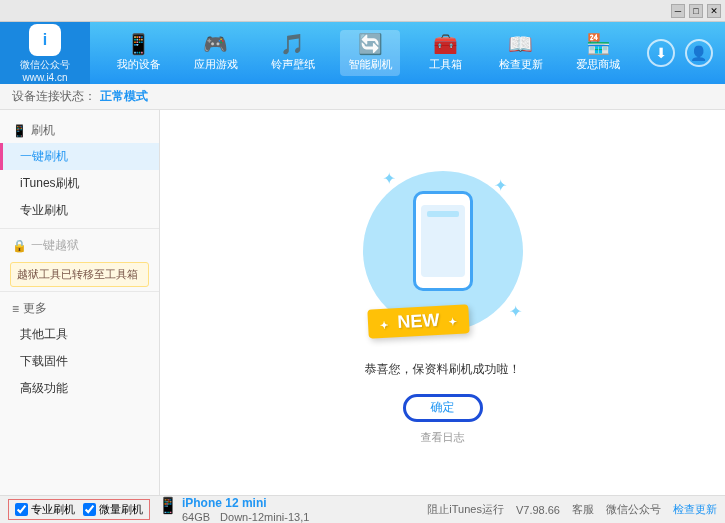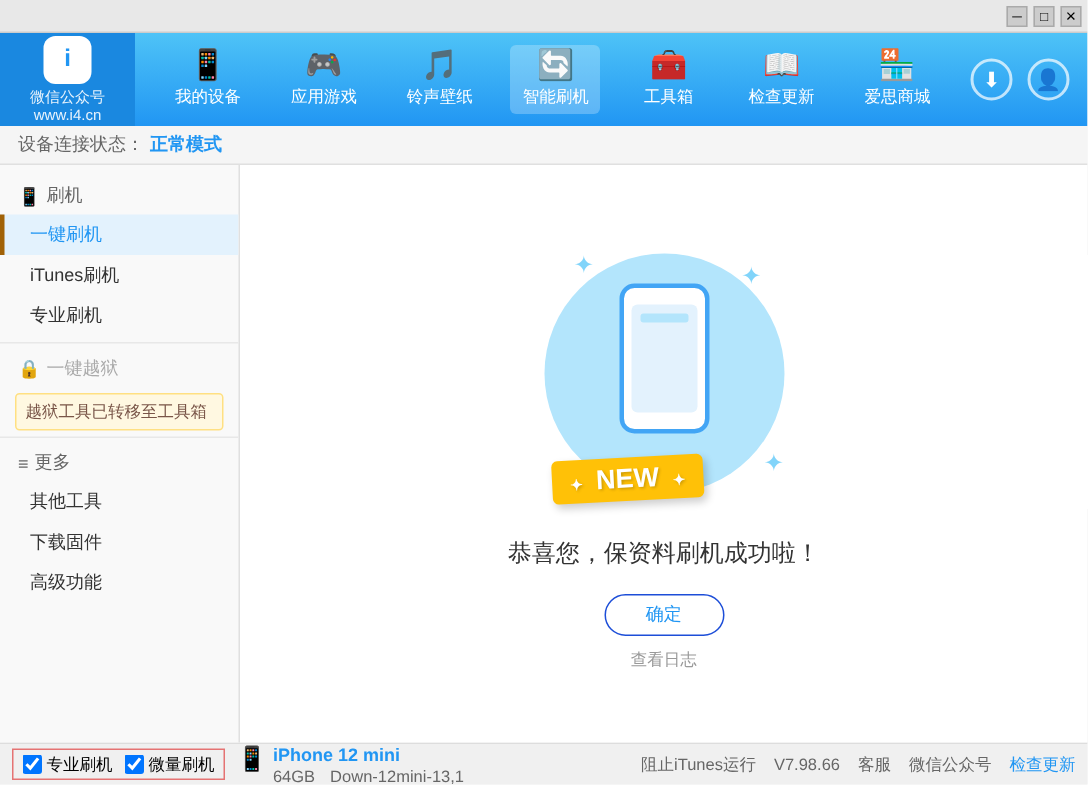--- a/index.html
+++ b/index.html
@@ -134,21 +134,21 @@
     }
     .sidebar-item {
       padding: 5px 20px;
       cursor: pointer;
       color: #333;
       font-size: 12px;
     }
     .sidebar-item.active {
       background: #e3f2fd;
       color: #2196f3;
-      border-left: 3px solid #a16207;
+      border-left: 3px solid #ec4899;
       padding-left: 17px;
     }
     .sidebar-divider { height: 1px; background: #e8e8e8; margin: 4px 0; }
     .sidebar-warning {
       margin: 4px 10px;
       background: #fff8e1;
       border: 1px solid #ffe082;
       border-radius: 3px;
       padding: 4px 6px;
       font-size: 11px;
@@ -236,28 +236,28 @@
       font-size: 10px;
       margin-right: 4px;
     }
     .new-badge::after {
       content: '✦';
       font-size: 10px;
       margin-left: 4px;
     }
 
     .success-text {
-      font-size: 16px;
+      font-size: 12px;
       color: #333;
       margin-bottom: 16px;
     }
     .confirm-btn {
       width: 80px;
       height: 28px;
-      border: 1px solid #1d4ed8;
+      border: 3px solid #1d4ed8;
       background: white;
       color: #2196f3;
       border-radius: 14px;
       cursor: pointer;
       font-size: 12px;
       margin-bottom: 8px;
     }
     .revisit-link {
       font-size: 11px;
       color: #999;

